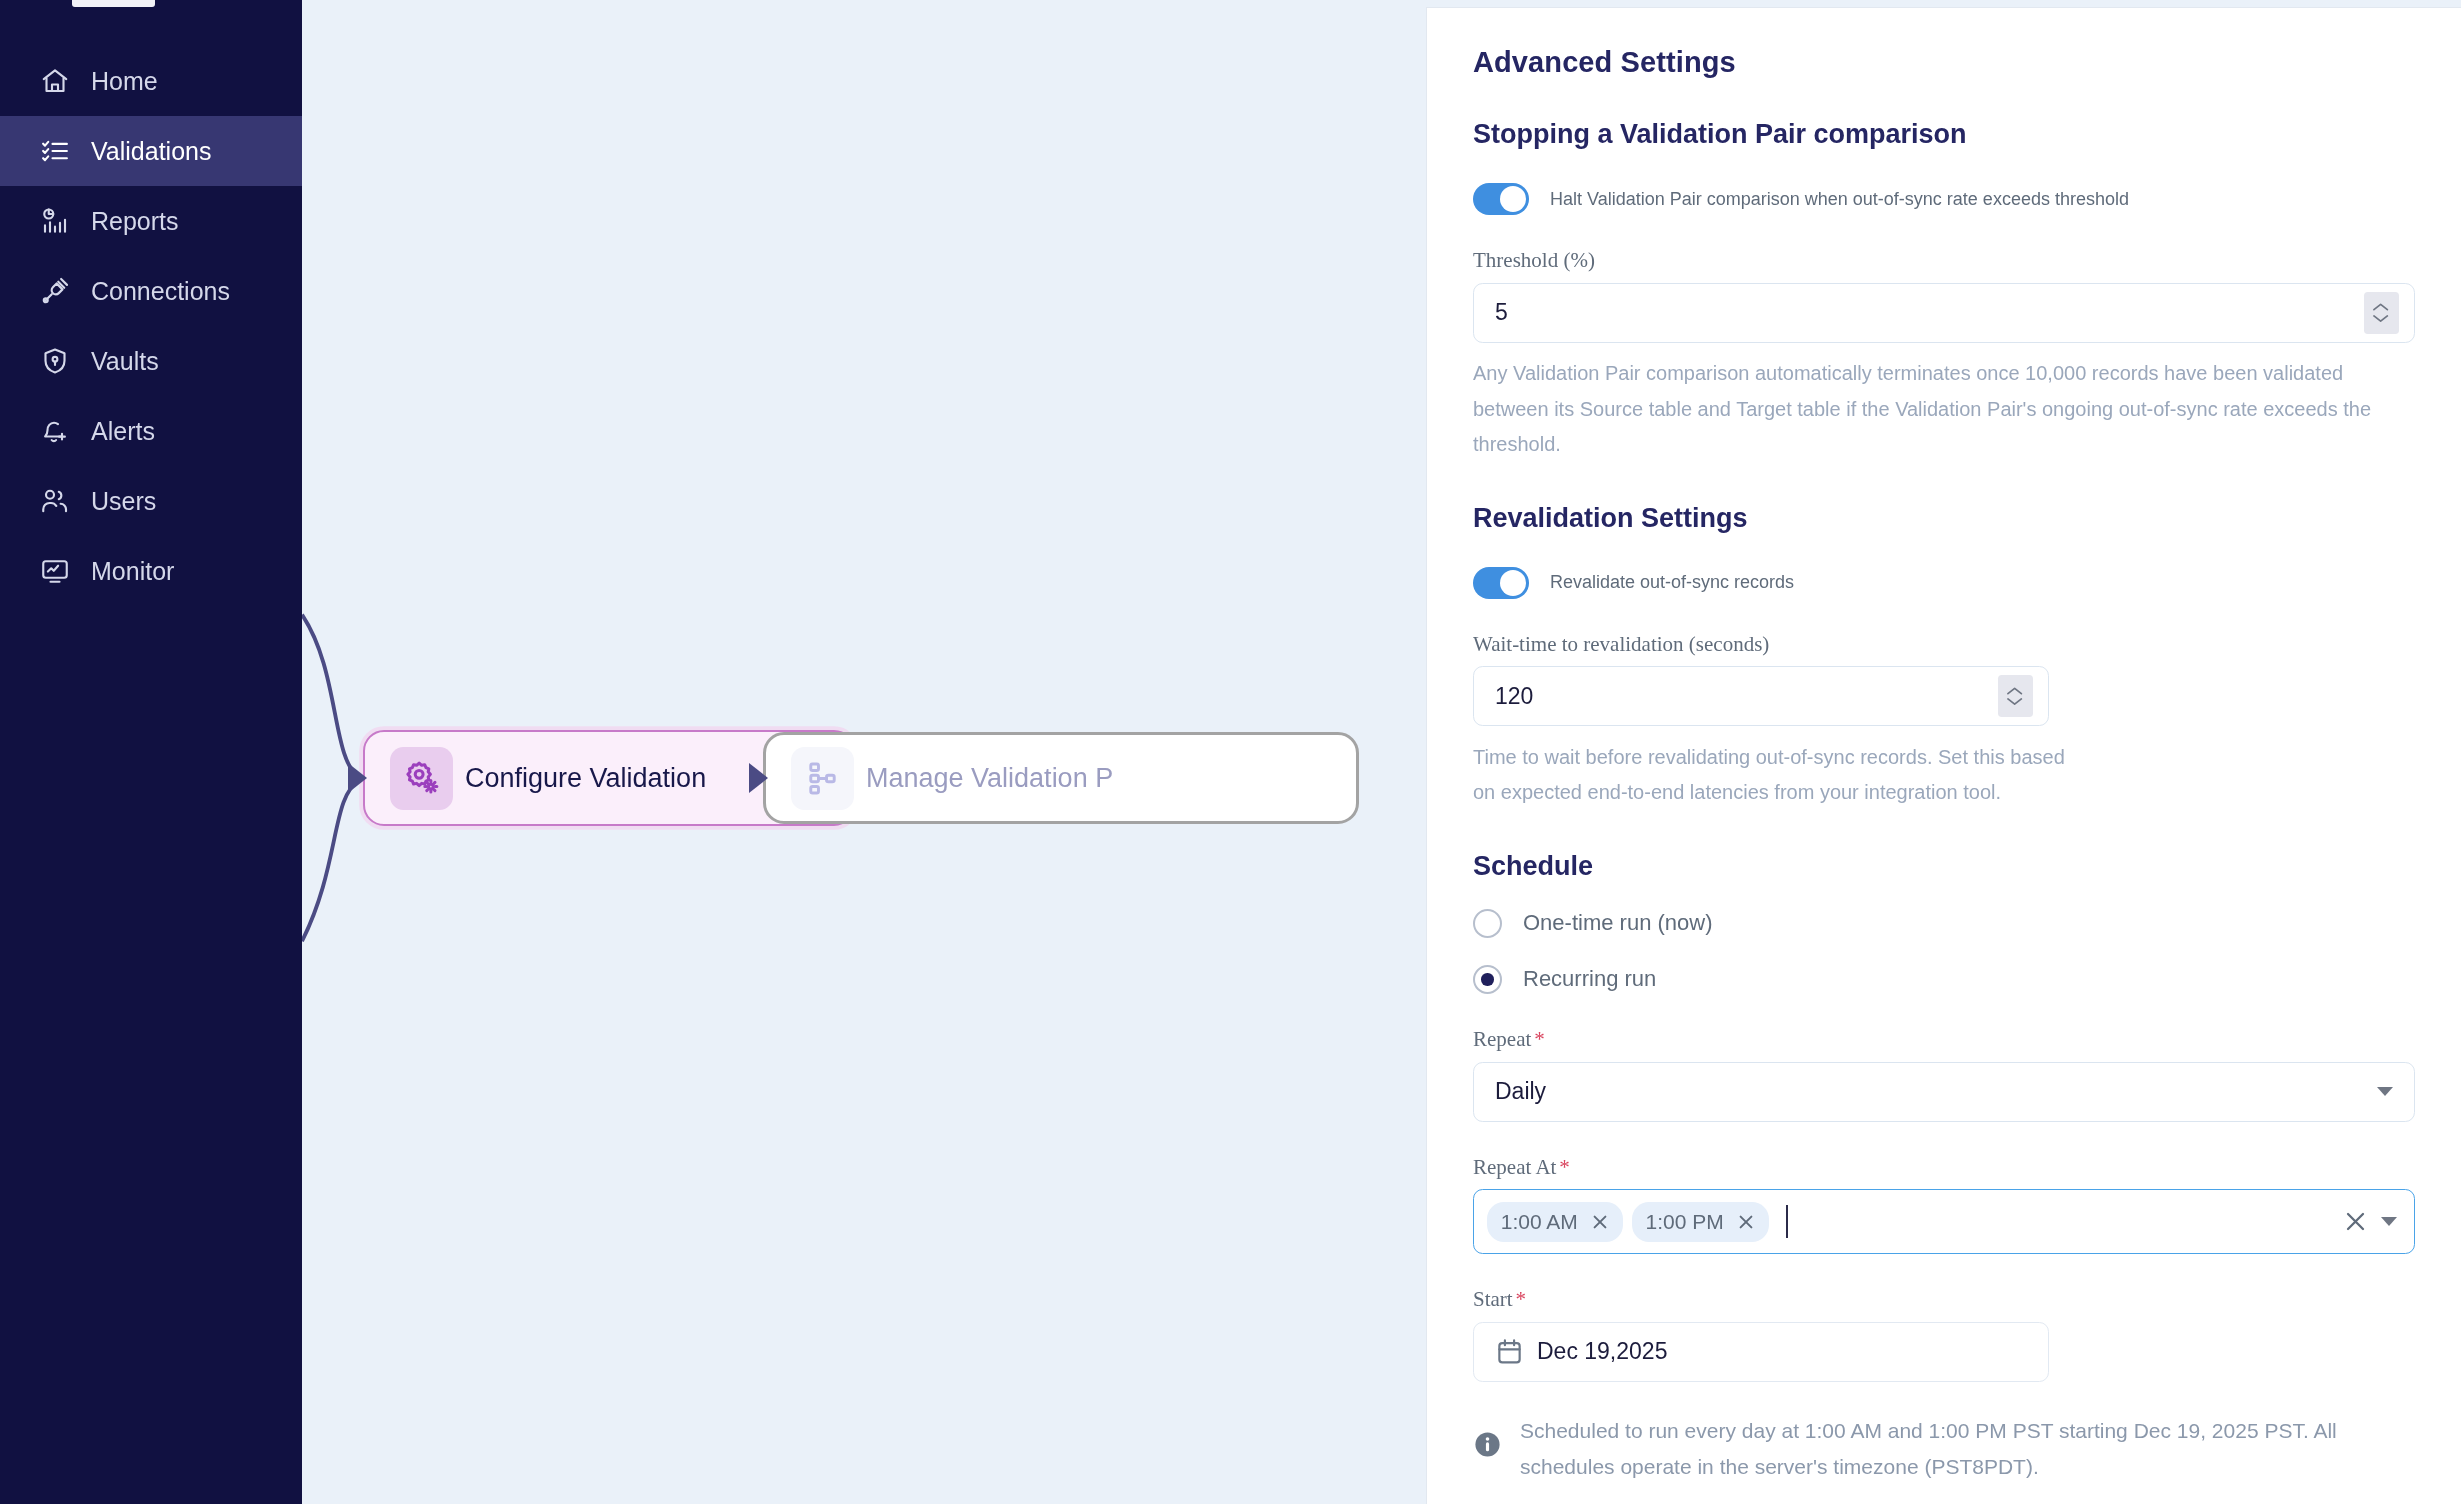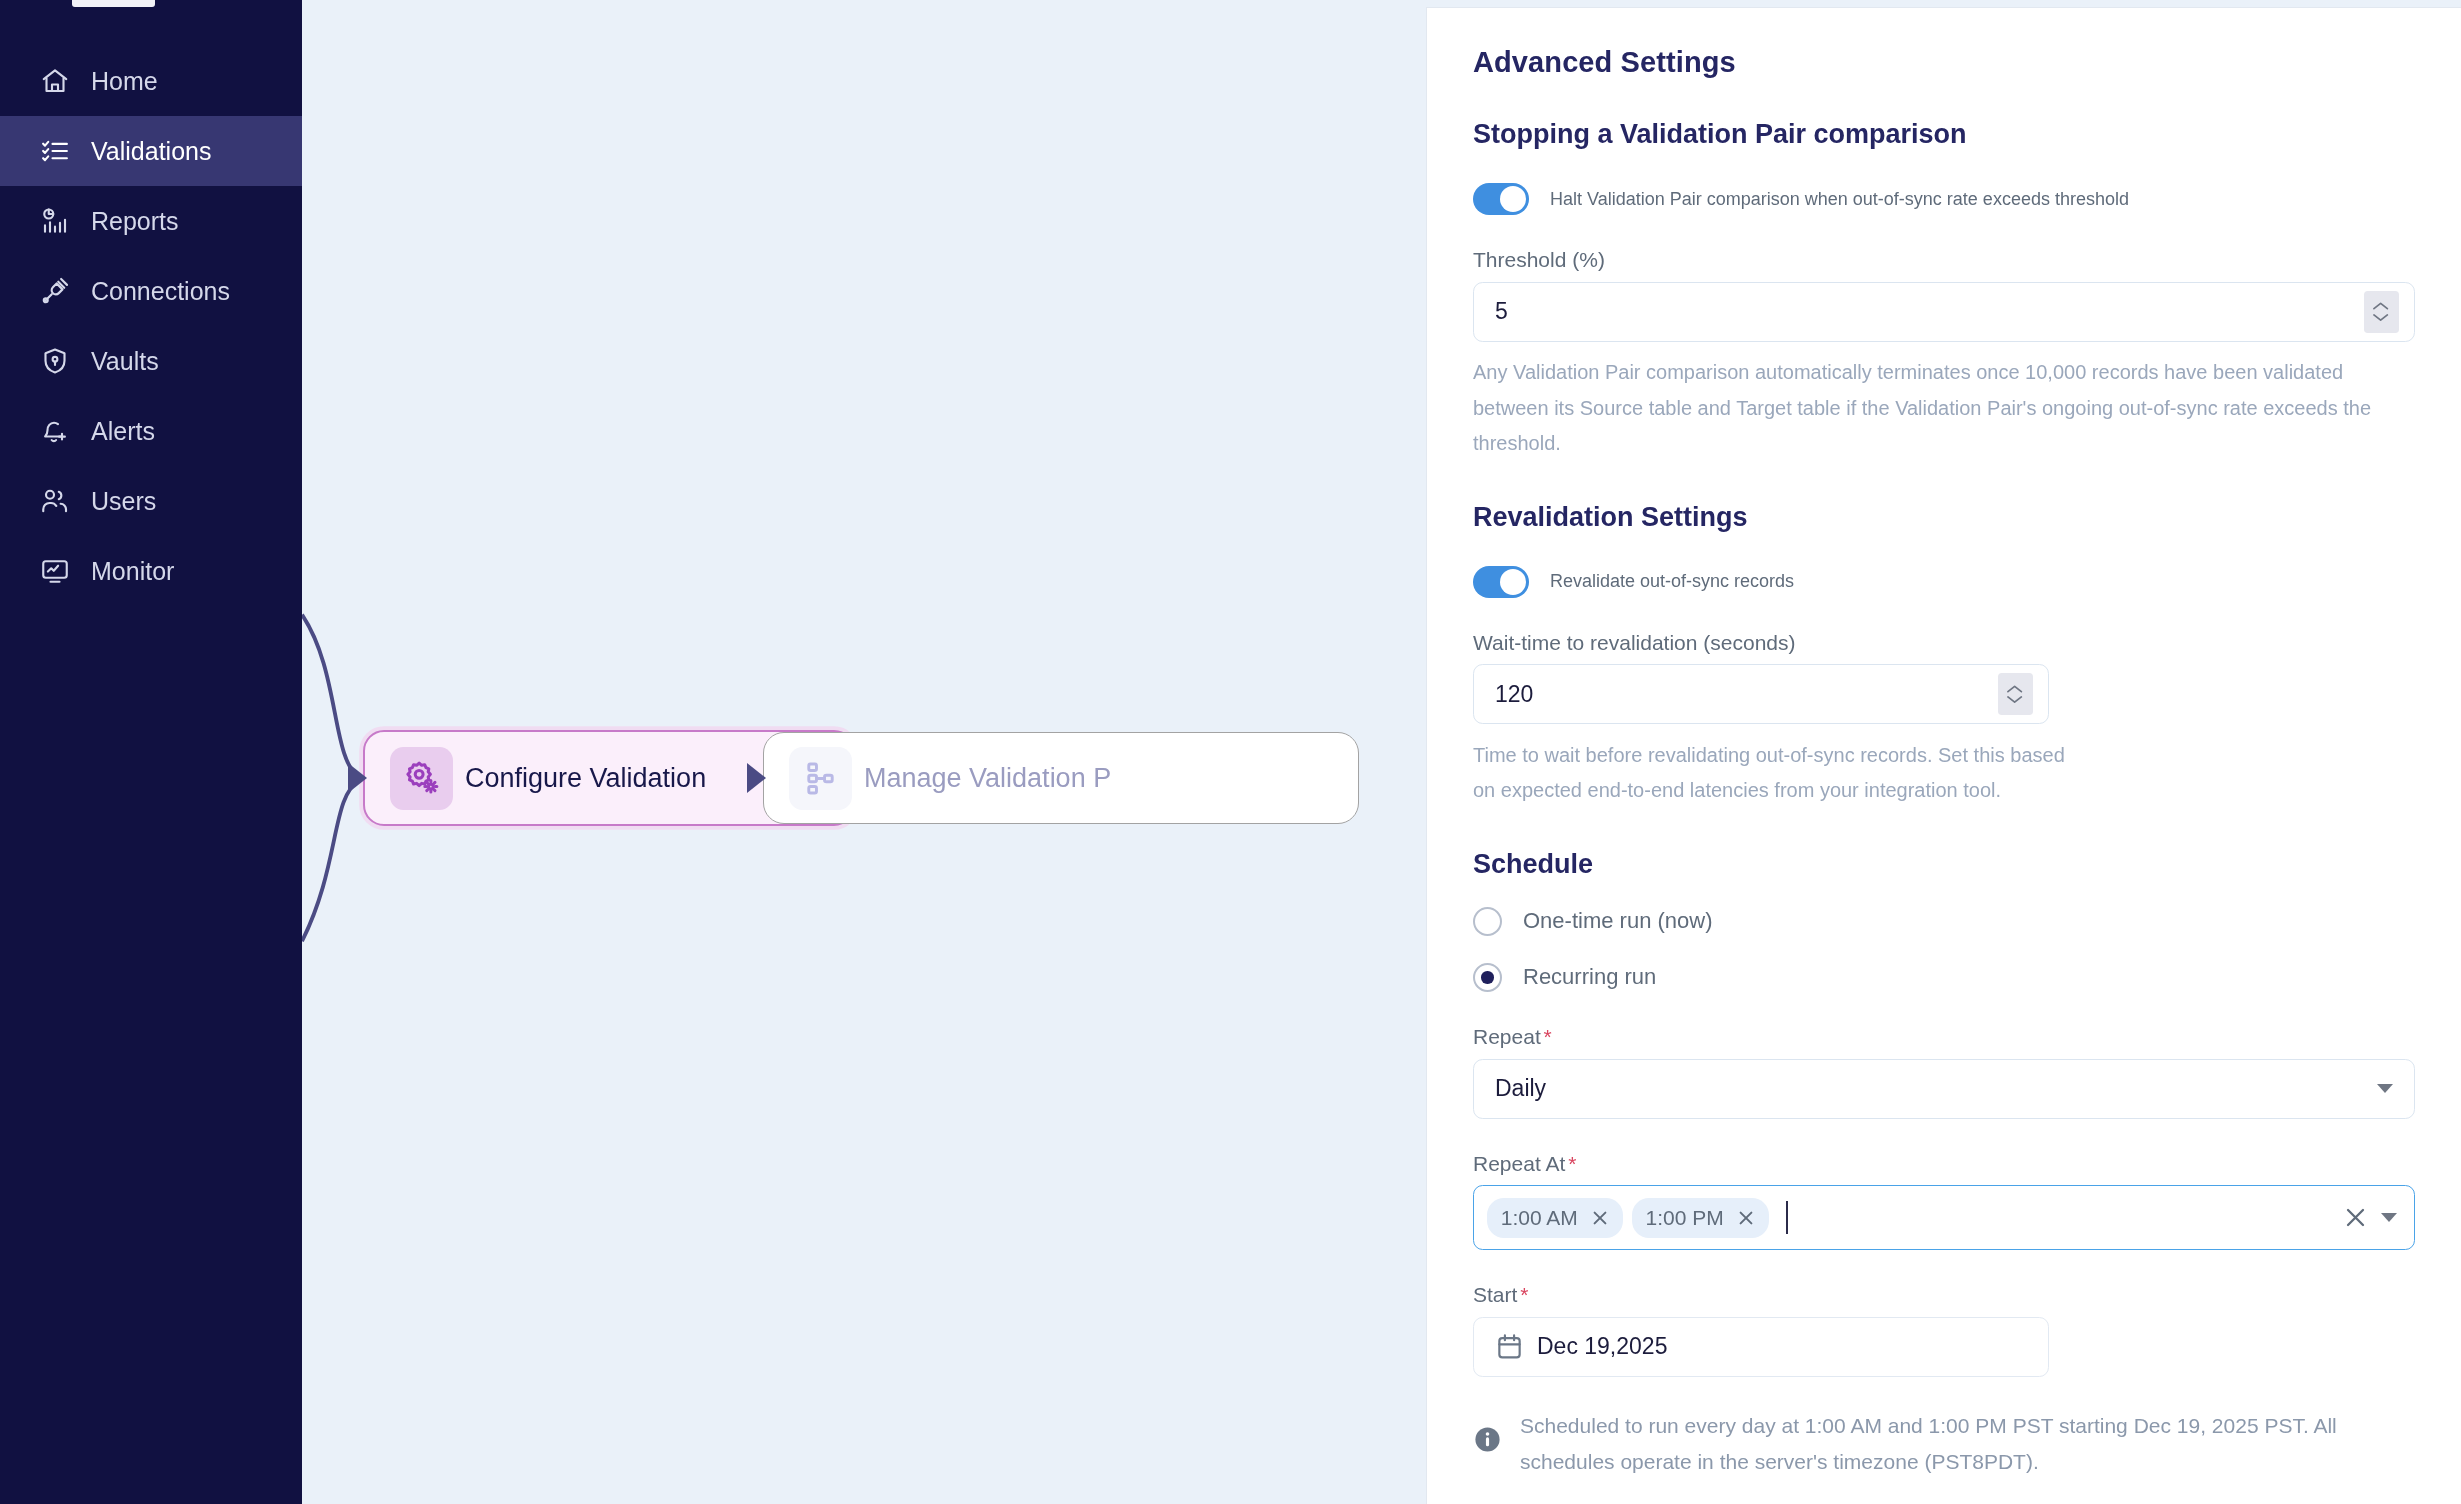--- a/index.html
+++ b/index.html
@@ -63,21 +63,21 @@
     left: 61px; top: 730px;
     width: 492px; height: 96px;
     background: #fbeffb;
     border: 2.9px solid #c77ac9;
     box-shadow: 0 0 0 3.8px #f0dcf2;
   }
   .node-plain {
     left: 461px; top: 732px;
     width: 596px; height: 92px;
     background: #ffffff;
-    border: 1px solid #a3a3a3;
+    border: 3px solid #a3a3a3;
   }
   .node-icon {
     width: 63px; height: 63px;
     border-radius: 13.4px;
     display: flex; align-items: center; justify-content: center;
     flex: 0 0 63px;
   }
   .node-icon.purple { background: #e9cdee; }
   .node-icon.light { background: #f5f6fb; }
   .node-label { font-size: 27px; color: #18184a; white-space: nowrap; }
@@ -116,21 +116,21 @@
   .toggle {
     width: 56px; height: 32px; border-radius: 16.3px;
     background: #3f8fe0; position: relative; flex: 0 0 56px; cursor: pointer;
   }
   .toggle .knob {
     position: absolute; right: 2.9px; top: 2.9px;
     width: 26px; height: 26px; border-radius: 50%; background: #ffffff;
   }
   .toggle-label { font-size: 18px; color: #5f6b7a; }
 
-  .field-label { font-size: 21px; color: #5f6b7a; margin-top: 33px; }
+  .field-label { font-size: 21px; color: #5f6b7a; margin-top: 33px; font-family: Liberation Serif, serif; }
   .field-label .req { color: #d9455f; margin-left: 2.9px; }
 
   .input-box {
     margin-top: 9.6px;
     height: 60px;
     border: 1px solid #dbe5f0;
     border-radius: 9.6px;
     background: #fff;
     display: flex; align-items: center;
     padding: 0 15.4px 0 21px;

